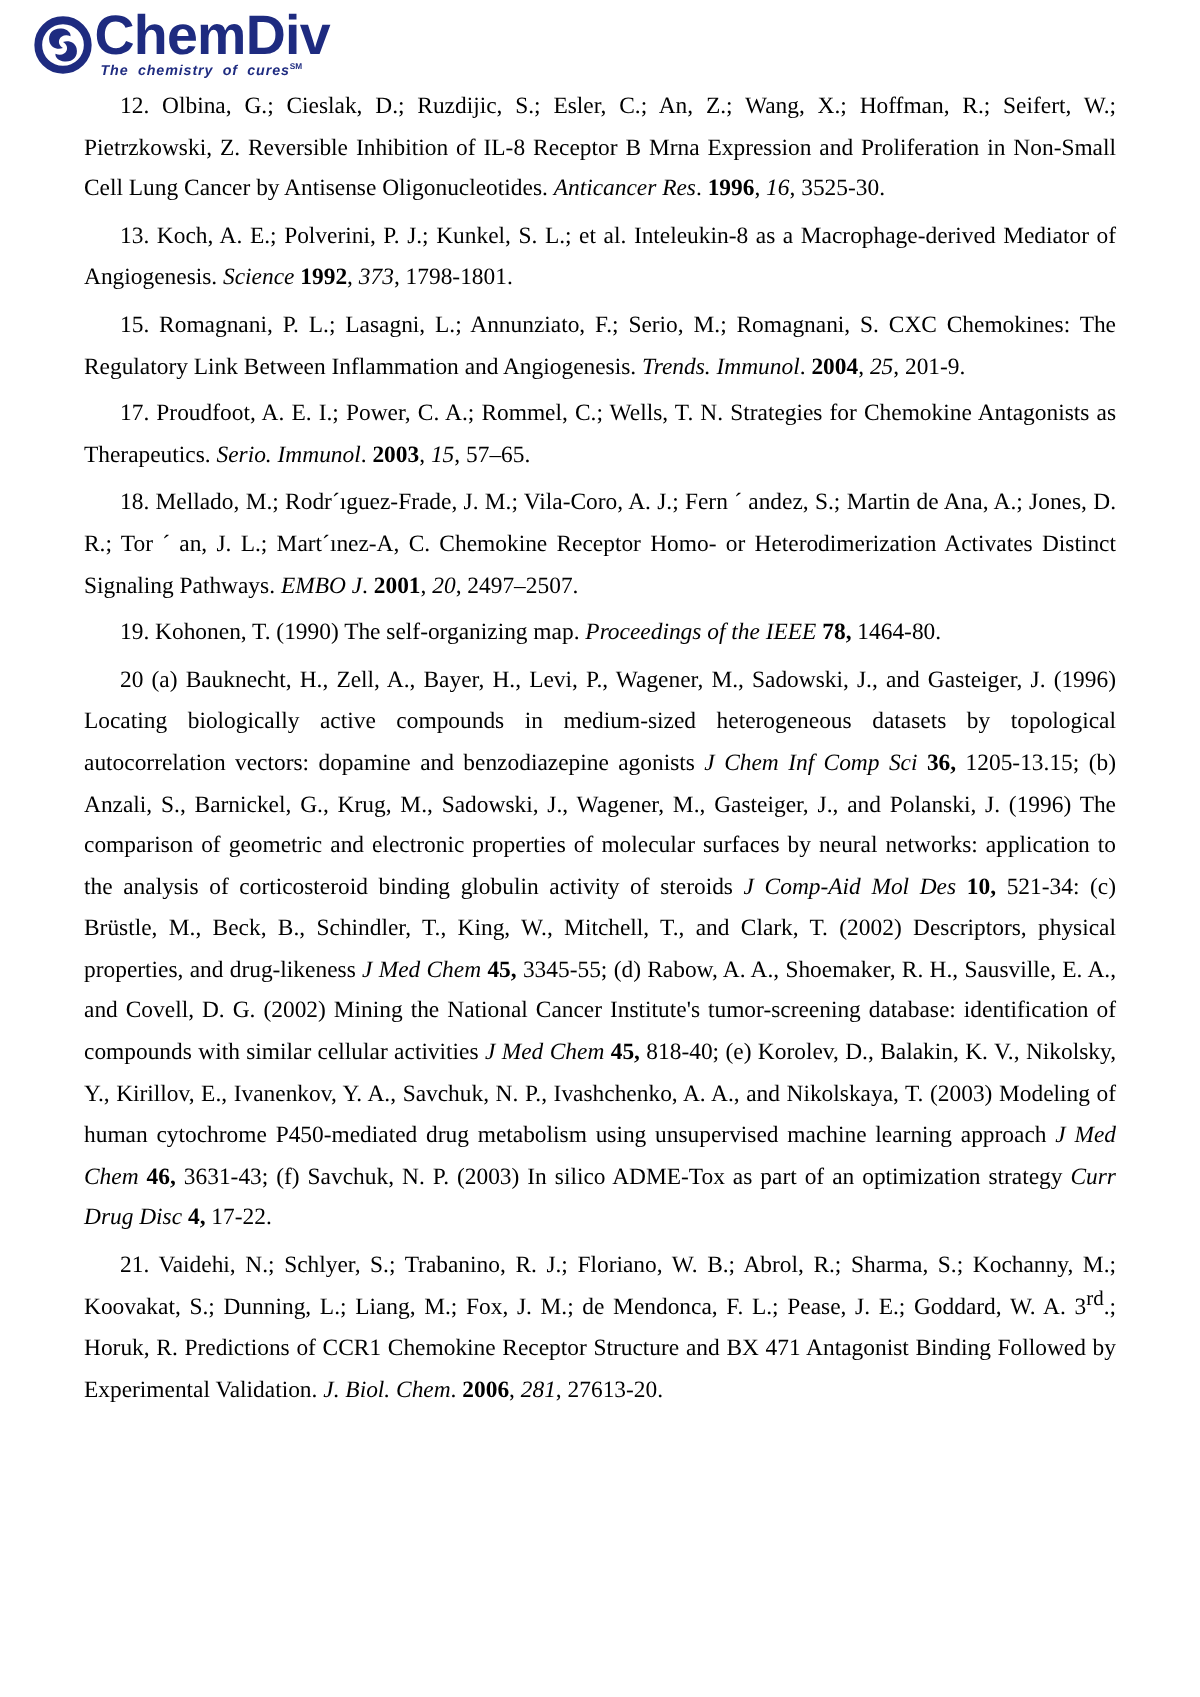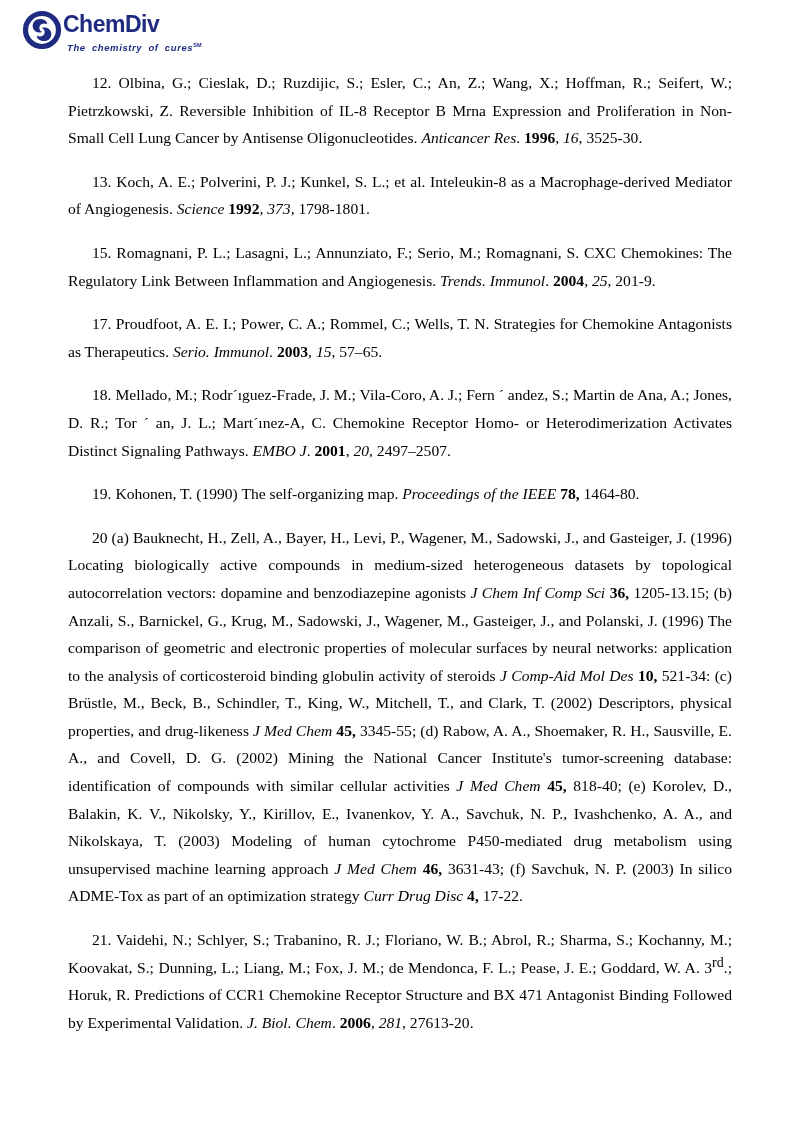--- a/index.html
+++ b/index.html
@@ -26,21 +26,21 @@
     margin-top: 2px;
   }
   .logo-textcol {
     display: flex;
     flex-direction: column;
     margin-left: 1px;
   }
   .logo-name {
     font-family: "Liberation Sans", sans-serif;
     font-weight: bold;
-    font-size: 23px;
+    font-size: 37px;
     line-height: 32px;
     letter-spacing: -0.5px;
     color: #1e2b80;
   }
   .logo-tagline {
     font-family: "Liberation Sans", sans-serif;
     font-weight: bold;
     font-style: italic;
     font-size: 9.5px;
     line-height: 10px;
@@ -58,21 +58,21 @@
     vertical-align: super;
   }
   
   .refs {
     position: absolute;
     top: 53px;
     left: 52px;
     width: 696px;
   }
   p.ref {
-    margin: 16px;
+    margin: 4px;
     padding: 0;
     font-size: 15.6px;
     line-height: 27.6px;
     text-align: justify;
     text-indent: 24px;
   }
   p.ref .i { font-style: italic; }
   p.ref .b { font-weight: bold; }
   p.ref sup.sup {
     font-size: 14px;

